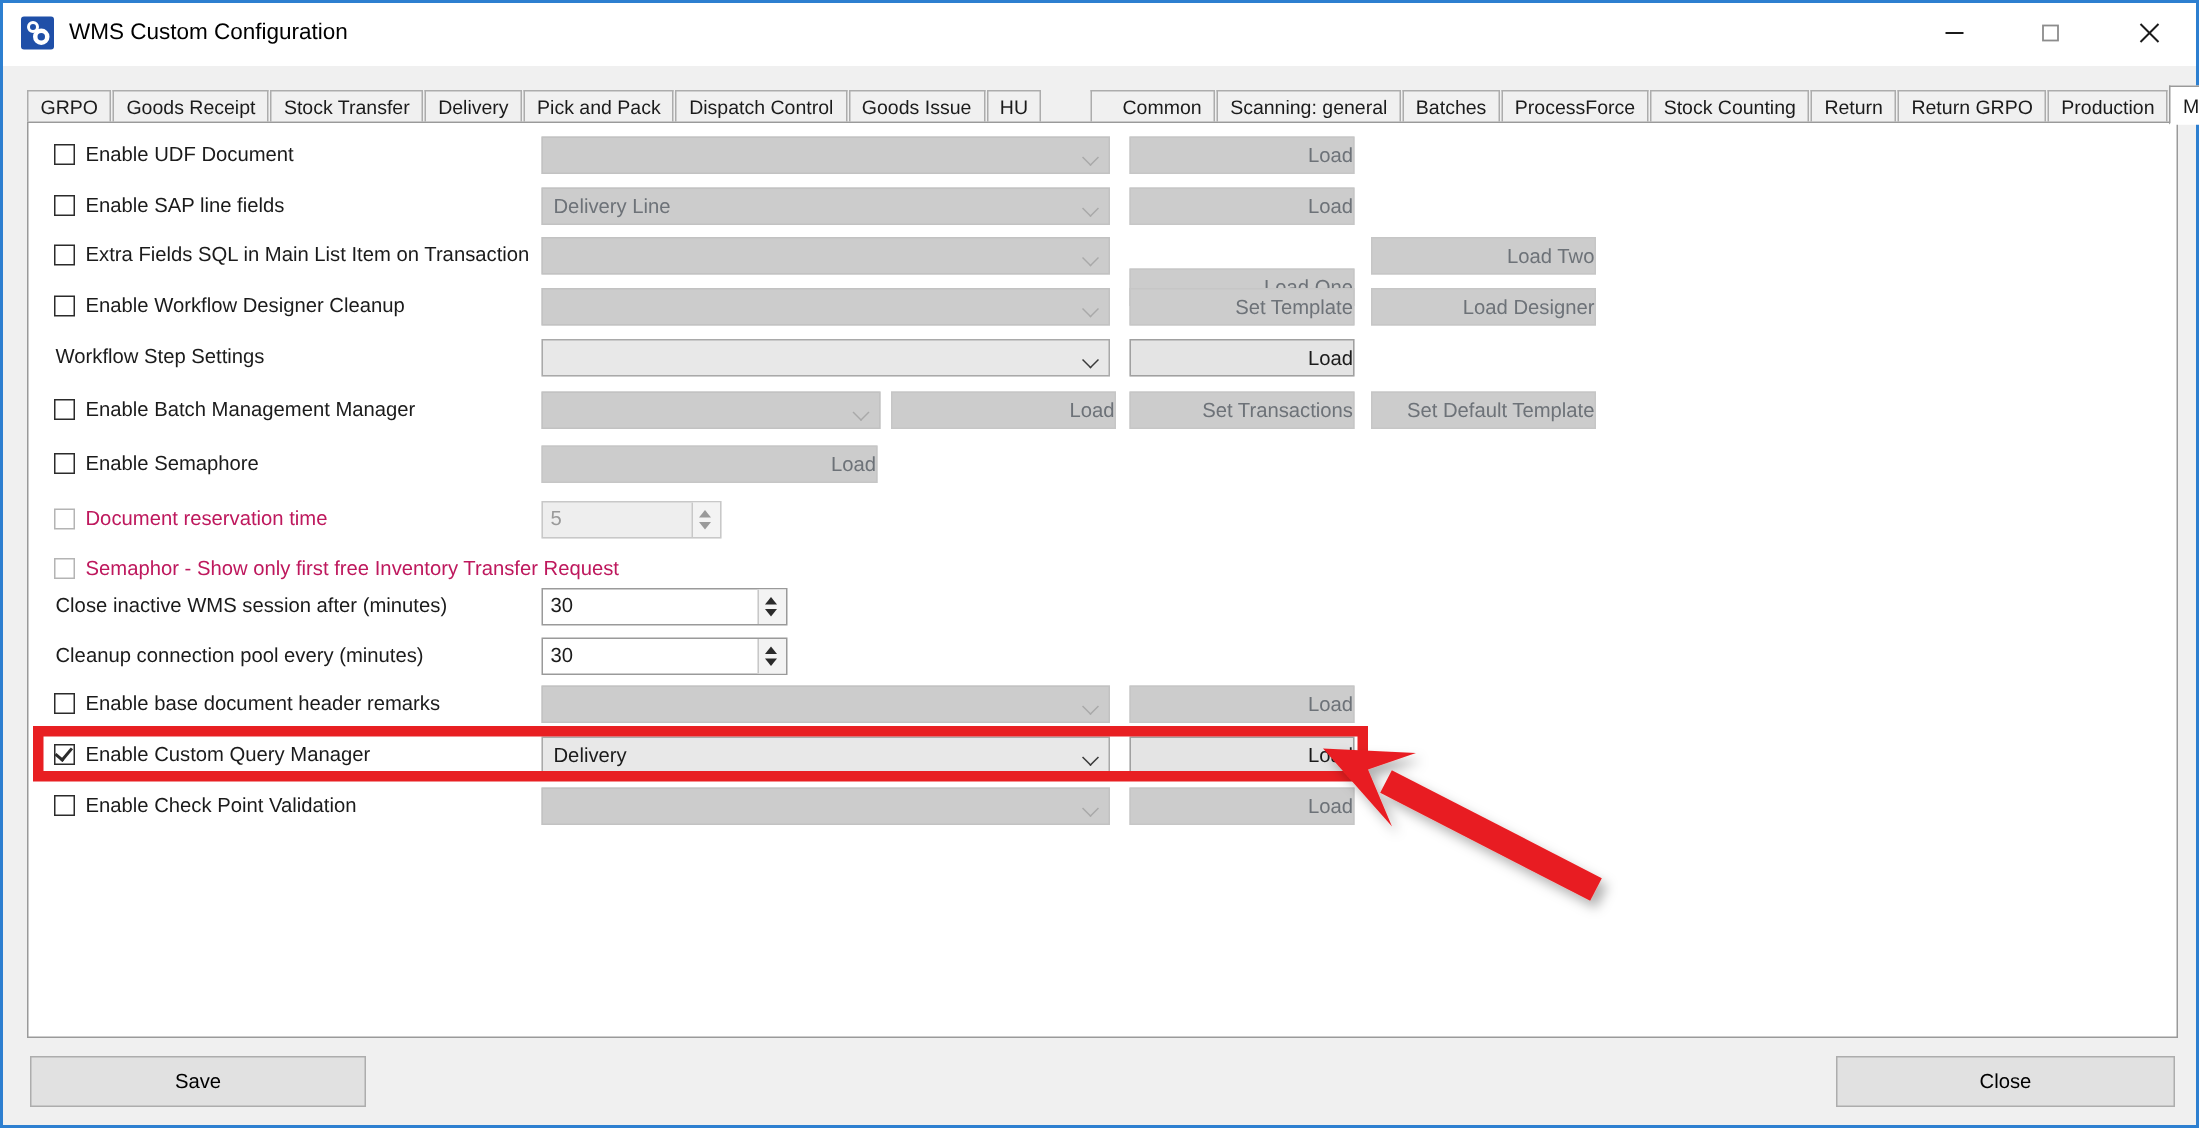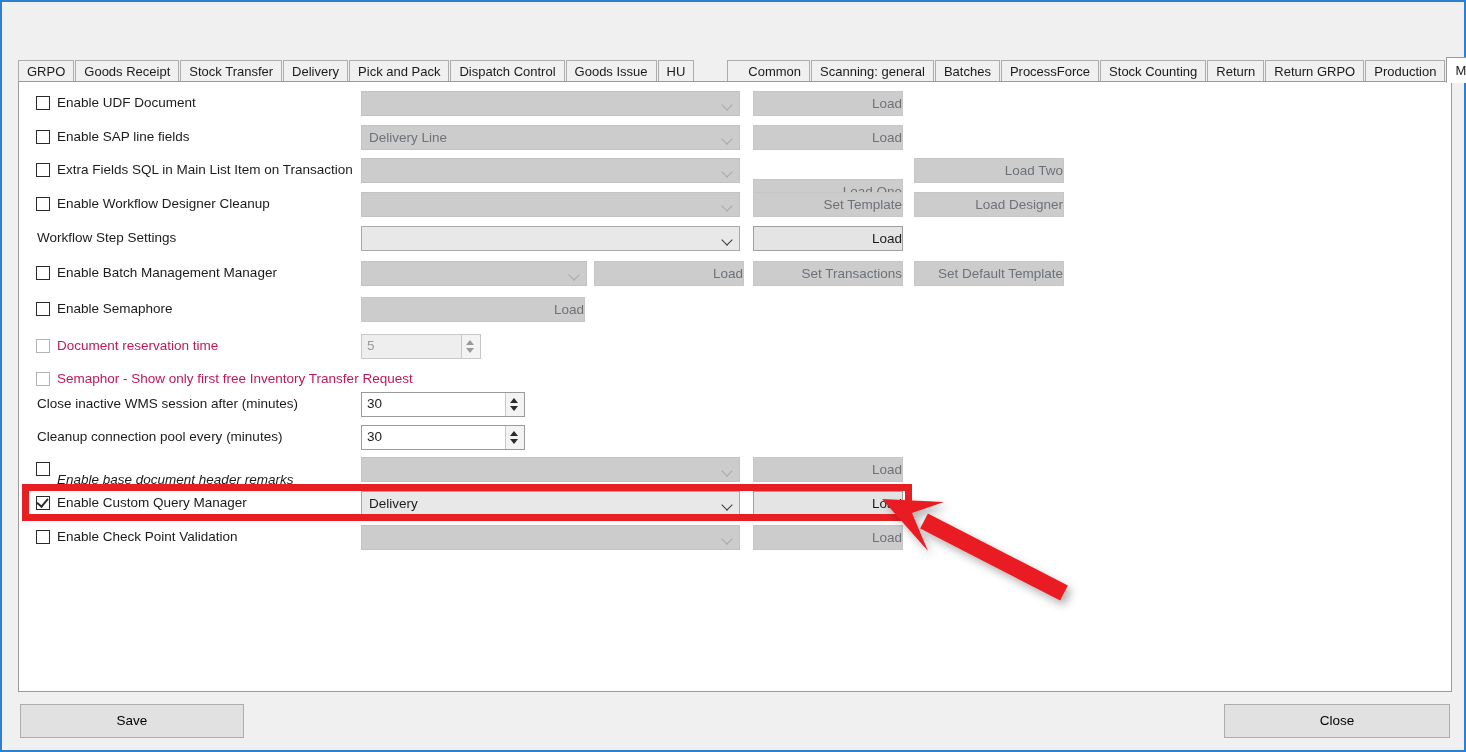--- a/index.html
+++ b/index.html
@@ -253,20 +253,44 @@
     width: 1466px; height: 752px;
     pointer-events: none;
     z-index: 51;
   }
 </style>
 </head>
 <body>
 
 <div class="window">
 
+  <div class="titlebar">
+    <div class="title-icon">
+      <span class="g1"></span>
+      <span class="g2"></span>
+    </div>
+    <div class="title-text">WMS Custom Configuration</div>
+
+    <div class="winbtn btn-min">
+      <svg width="16" height="16" viewBox="0 0 16 16">
+          <line x1="2" y1="8" x2="14" y2="8" stroke="#1b1b1b" stroke-width="1.2"></line>
+        </svg>
+    </div>
+    <div class="winbtn btn-max">
+      <svg width="16" height="16" viewBox="0 0 16 16">
+          <rect x="3" y="3" width="10" height="10" fill="none" stroke="#8c8c8c" stroke-width="1.2"></rect>
+        </svg>
+    </div>
+    <div class="winbtn btn-close">
+      <svg width="18" height="18" viewBox="0 0 18 18">
+          <line x1="3" y1="3" x2="15" y2="15" stroke="#1b1b1b" stroke-width="1.3"></line>
+          <line x1="15" y1="3" x2="3" y2="15" stroke="#1b1b1b" stroke-width="1.3"></line>
+        </svg>
+    </div>
+  </div>
 
   <div class="tabstrip" id="tabstrip">
       <div class="tab">GRPO</div>
       <div class="tab">Goods Receipt</div>
       <div class="tab">Stock Transfer</div>
       <div class="tab">Delivery</div>
       <div class="tab">Pick and Pack</div>
       <div class="tab">Dispatch Control</div>
       <div class="tab">Goods Issue</div>
       <div class="tab">HU</div>
@@ -351,21 +375,21 @@
       </div>
       <div class="lbl" style="left: 18px; top: 347px;">Cleanup connection pool every (minutes)</div>
       <div class="spin" style="left: 342px; top: 343px; width: 164px;">
         <span class="sval">30</span>
         <span class="sbtns">
           <span class="up"></span>
           <span class="dn"></span>
         </span>
       </div>
       <div class="cb" style="left: 17px; top: 380px;"></div>
-      <div class="lbl" style="left: 38px; top: 390px; font-style: italic;">Enable base document header remarks</div>
+      <div class="lbl" style="left: 38px; top: 379px;">Enable base document header remarks</div>
       <div class="combo" style="left: 342px; top: 375px; width: 379px;">
         <span class="ctext"></span>
         <span class="chev"></span>
       </div>
       <div class="btn" style="left: 734px; top: 375px; width: 150px;">Load</div>
       <div class="cb" style="left: 17px; top: 414px;">
         <span class="tick"></span>
       </div>
       <div class="lbl" style="left: 38px; top: 413px;">Enable Custom Query Manager</div>
       <div class="combo enabled" style="left: 342px; top: 409px; width: 379px;">

